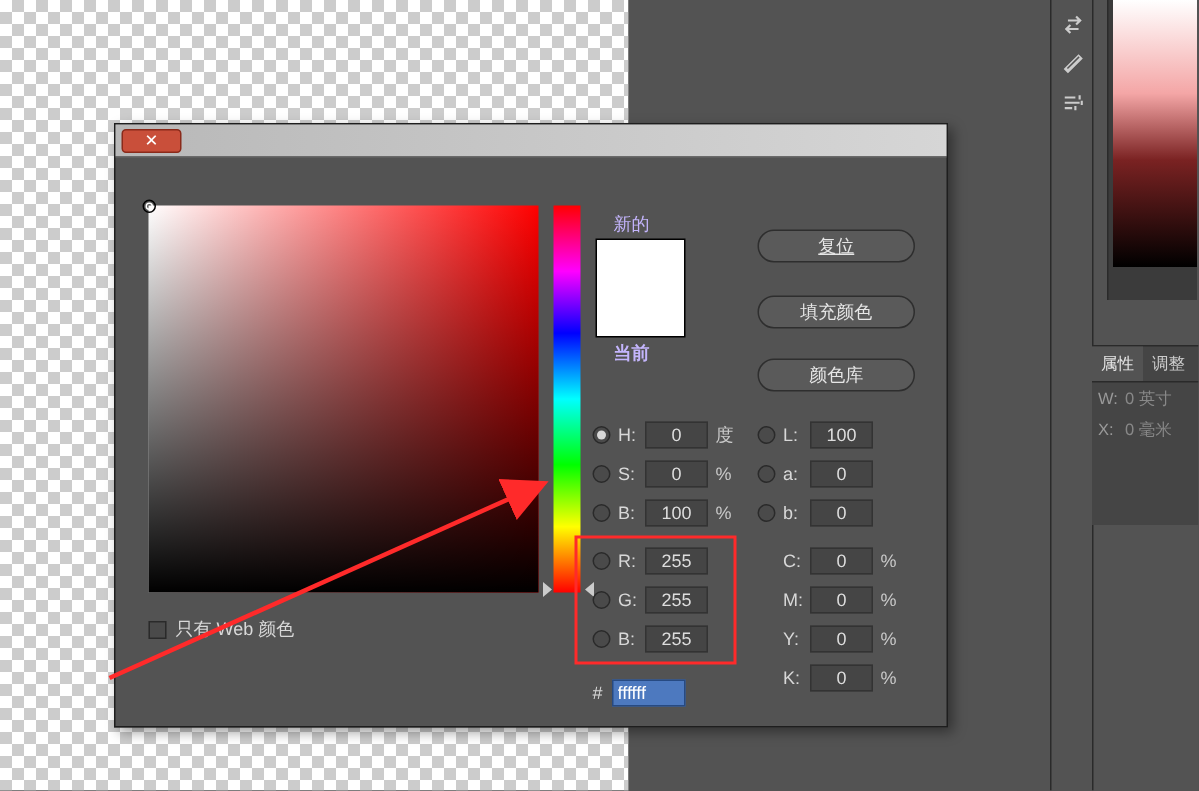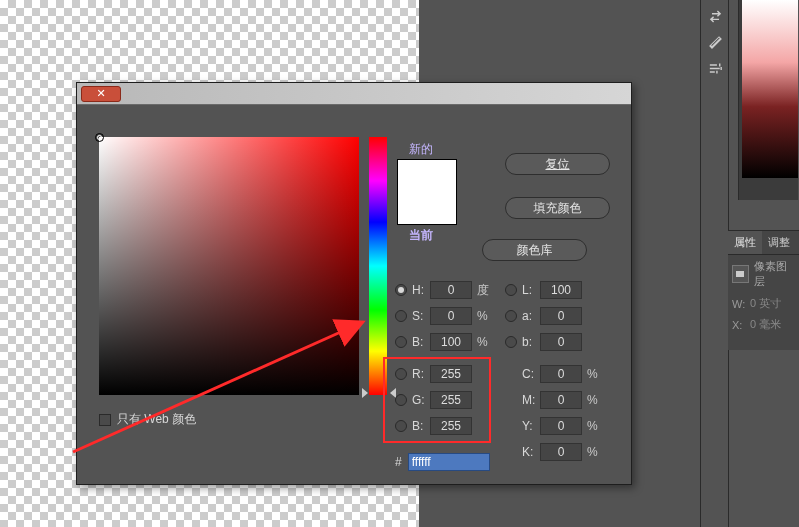--- a/index.html
+++ b/index.html
@@ -79,33 +79,33 @@
 .swatch-box { position:absolute; left: 320px; top: 54px; width:60px; height:66px; border:1px solid #000; }
 .swatch-new { position:absolute; top:0; left:0; right:0; height:50%; background:#fff; }
 .swatch-cur { position:absolute; bottom:0; left:0; right:0; height:50%; background:#fff; }
 
 
 .btn { position:absolute; width:105px; height:22px; border:1px solid #2e2e2e; border-radius:12px;
   background:#5a5a5a; color:#e6e6e6; font-size:12px; display:flex; align-items:center; justify-content:center; cursor:pointer; }
 .btn1 { left: 428px; top: 18px; }
 .btn2 { left: 428px; top: 48px; text-decoration: underline; }
 .btn3 { left: 428px; top: 92px; }
-.btn4 { left: 405px; top: 134px; }
+.btn4 { left: 428px; top: 134px; }
 
 
 .ngrid { position:absolute; left: 318px; top: 172px; width: 232px; font-size:12px; color:#d8d8d8; }
 .nrow { display:flex; align-items:center; height:26px; }
 .ncell { display:flex; align-items:center; }
 .ncell.left { width: 110px; }
 .ncell.right { width: 110px; }
 .radio { width:12px; height:12px; border:1px solid #2a2a2a; border-radius:50%; background:#4a4a4a; margin-right:5px; position:relative; }
 .radio.sel::after { content:""; position:absolute; inset:2px; border-radius:50%; background:#d8d8d8; }
 .nlabel { width:18px; }
 .ninput { width:42px; height:18px; border:1px solid #333; background:#454545; color:#ddd; font-size:12px; text-align:center; }
-.ninput.wide { width:82px; text-align:left; padding-left:3px; background:#4d79bf; color:#fff; border:1px solid #274a82; }
+.ninput.wide { width:49px; text-align:left; padding-left:3px; background:#4d79bf; color:#fff; border:1px solid #274a82; }
 .unit { margin-left:5px; width:14px; color:#c9c9c9; }
 
 .rgb-highlight { position:absolute; border:2px solid #ff2a2a; pointer-events:none; }
 .rgb-box { left: 306px; top: 252px; width: 108px; height: 86px; }
 
 
 .arrow { position:absolute; left:63px; top:302px; width: 320px; height: 160px; pointer-events:none; }
 .arrow svg { width:100%; height:100%; overflow:visible; }
 
 
@@ -140,28 +140,20 @@
 </div>
 
 <div class="mini-panel">
   <div class="mini-swatch"></div>
 </div>
 
 <div class="props-panel">
   <div class="props-tabs">
     <div class="props-tab active">属性</div>
     <div class="props-tab">调整</div>
-  </div>
-  <div class="props-icon-row">
-    <div class="sq">
-      <svg viewBox="0 0 24 24">
-          <path d="M4 6h16v12H4z M7 15l3-4 2 3 3-5 3 6z"></path>
-        </svg>
-    </div>
-    <span style="font-size:11px;color:#aaa">像素图层</span>
   </div>
   <div class="props-row">
     <span class="lbl">W:</span>
     <span class="val">0 英寸</span>
   </div>
   <div class="props-row">
     <span class="lbl">X:</span>
     <span class="val">0 毫米</span>
   </div>
 </div>

